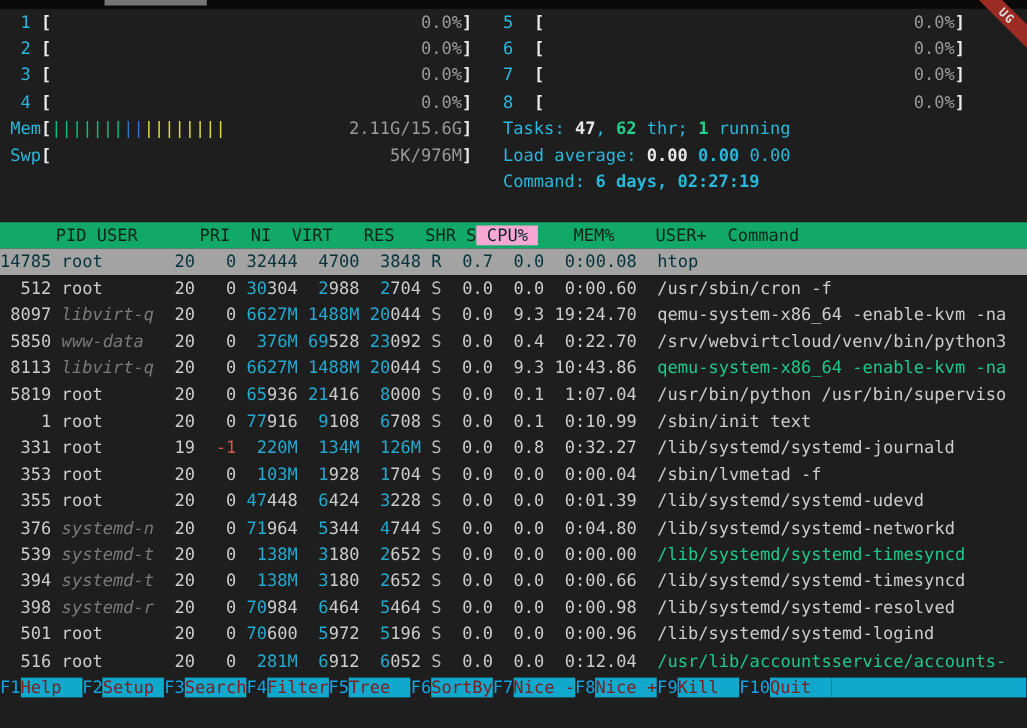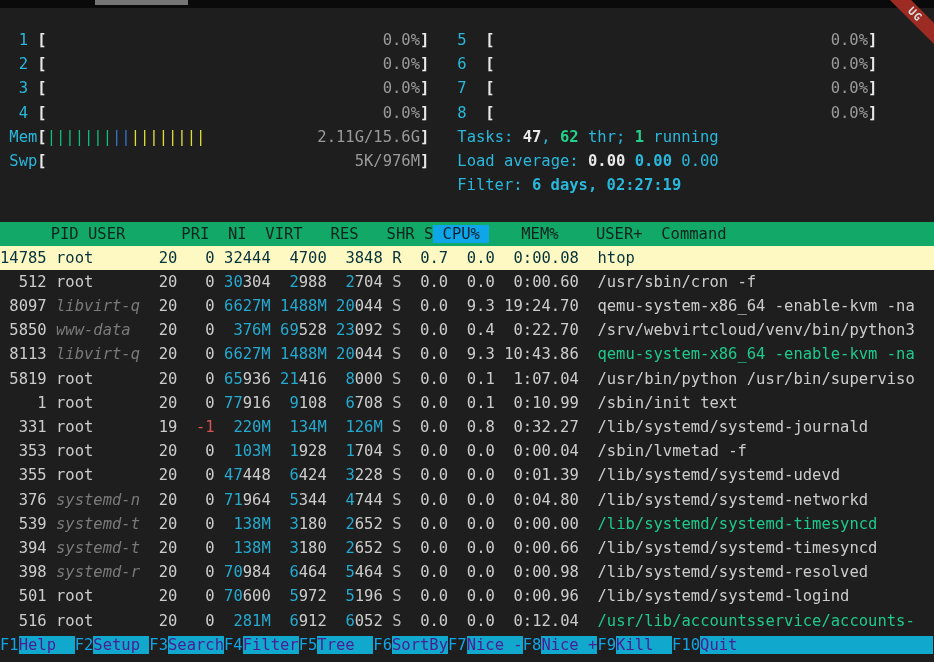--- a/index.html
+++ b/index.html
@@ -3,63 +3,63 @@
 <meta charset="utf-8">
 <style>
   html,body{margin:0;padding:0;background:#161616;}
   #app{position:relative;width:934px;height:662px;background:#1e1e1e;overflow:hidden;
        font-family:"DejaVu Sans Mono",monospace;}
   .topstrip{position:absolute;left:0;top:0;width:934px;height:8px;background:#0a0a0a;}
   .toptab{position:absolute;left:95px;top:0;width:93px;height:5px;background:#757575;}
   .ribbon{position:absolute;left:860px;top:7px;width:110px;height:15px;background:#9c2b23;
           transform:rotate(45deg);text-align:center;line-height:15px;font-size:11px;
           font-weight:bold;color:#dcdcdc;letter-spacing:1px;z-index:5;}
-  .term{position:absolute;left:0;top:8px;width:934px;padding-top:20px;
+  .term{position:absolute;left:0;top:8px;width:934px;
         font-size:15.5px;line-height:24.2px;color:#cccccc;}
   .ln{height:24.2px;white-space:pre;overflow:hidden;width:934px;}
   .ln span{white-space:pre;}
   
   .cy{color:#29b8db;}           
   .cyb{color:#29b8db;font-weight:bold;}
   .cyn{color:#24a9cf;}          
   .w{color:#cccccc;}
   .wb{color:#e9e9e9;font-weight:bold;}
   .gy{color:#9a9a9a;}           
   .dm{color:#7a7a7a;font-style:italic;}           
   .gb{color:#23d18b;font-weight:bold;}
   .gn{color:#1ec98c;}           
   .rd{color:#d65550;}           
   .st{color:#b9b9b9;}           
   .bg{color:#0fbd7c;} .bb{color:#3274c9;} .by{color:#dedc3a;} 
   
   .ln-hdr{background:#11a868;}
   .hdr{color:#0c241c;margin-left:32px;}
-  .hdrs{background:#0ea5e9;color:#0b2430;}
-  .sel{background:#fef9c3;}
+  .hdrs{background:#f9a8d4;color:#0b2430;}
+  .sel{background:#a3a3a3;}
   .sel span{color:#06323c !important;font-weight:normal !important;}
   
   .fk{color:#0ea5e9;}
-  .fl{background:#11a8cd;color:#4c1d95;}
+  .fl{background:#11a8cd;color:#7f1d1d;}
 </style>
 </head>
 <body>
 
 <div id="app">
   <div class="topstrip">
     <div class="toptab"></div>
   </div>
   <div class="ribbon">UG</div>
   <div class="term" id="screen">
       <div class="ln"><span>  </span><span class="cy">1</span><span> </span><span class="wb">[</span><span>                                    </span><span class="gy">0.0%</span><span class="wb">]</span><span>   </span><span class="cy">5</span><span>  </span><span class="wb">[</span><span>                                    </span><span class="gy">0.0%</span><span class="wb">]</span></div>
       <div class="ln"><span>  </span><span class="cy">2</span><span> </span><span class="wb">[</span><span>                                    </span><span class="gy">0.0%</span><span class="wb">]</span><span>   </span><span class="cy">6</span><span>  </span><span class="wb">[</span><span>                                    </span><span class="gy">0.0%</span><span class="wb">]</span></div>
       <div class="ln"><span>  </span><span class="cy">3</span><span> </span><span class="wb">[</span><span>                                    </span><span class="gy">0.0%</span><span class="wb">]</span><span>   </span><span class="cy">7</span><span>  </span><span class="wb">[</span><span>                                    </span><span class="gy">0.0%</span><span class="wb">]</span></div>
       <div class="ln"><span>  </span><span class="cy">4</span><span> </span><span class="wb">[</span><span>                                    </span><span class="gy">0.0%</span><span class="wb">]</span><span>   </span><span class="cy">8</span><span>  </span><span class="wb">[</span><span>                                    </span><span class="gy">0.0%</span><span class="wb">]</span></div>
       <div class="ln"><span> </span><span class="cy">Mem</span><span class="wb">[</span><span class="bg">|||||||</span><span class="bb">||</span><span class="by">||||||||</span><span>            </span><span class="gy">2.11G/15.6G</span><span class="wb">]</span><span>   </span><span class="cy">Tasks: </span><span class="wb">47</span><span class="cy">, </span><span class="gb">62</span><span class="cy"> thr; </span><span class="gb">1</span><span class="cy"> running</span></div>
       <div class="ln"><span> </span><span class="cy">Swp</span><span class="wb">[</span><span>                                 </span><span class="gy">5K/976M</span><span class="wb">]</span><span>   </span><span class="cy">Load average: </span><span class="wb">0.00</span><span> </span><span class="cyb">0.00</span><span> </span><span class="cy">0.00</span></div>
-      <div class="ln"><span>                                                 </span><span class="cy">Filter: </span><span class="cyb">6 days, 02:27:19</span></div>
+      <div class="ln"><span>                                                 </span><span class="cy">Command: </span><span class="cyb">6 days, 02:27:19</span></div>
       <div class="ln"><span> </span></div>
       <div class="ln ln-hdr"><span class="hdr">  PID USER      PRI  NI  VIRT   RES   SHR S</span><span class="hdrs"> CPU% </span><span class="hdr">MEM%    USER+  Command</span><span class="hdr">                             </span></div>
       <div class="ln sel"><span class="w">14785</span><span> </span><span class="w">root     </span><span> </span><span class="w"> 20</span><span> </span><span class="w">  0</span><span> </span><span class="cyn">32</span><span class="w">444</span><span> </span><span> </span><span class="cyn">4</span><span class="w">700</span><span> </span><span> </span><span class="cyn">3</span><span class="w">848</span><span> </span><span class="st">R</span><span> </span><span class="w"> 0.7</span><span> </span><span class="w"> 0.0</span><span> </span><span class="w"> 0:00.08</span><span>  </span><span class="w">htop</span></div>
       <div class="ln"><span class="w">  512</span><span> </span><span class="w">root     </span><span> </span><span class="w"> 20</span><span> </span><span class="w">  0</span><span> </span><span class="cyn">30</span><span class="w">304</span><span> </span><span> </span><span class="cyn">2</span><span class="w">988</span><span> </span><span> </span><span class="cyn">2</span><span class="w">704</span><span> </span><span class="st">S</span><span> </span><span class="w"> 0.0</span><span> </span><span class="w"> 0.0</span><span> </span><span class="w"> 0:00.60</span><span>  </span><span class="w">/usr/sbin/cron -f</span></div>
       <div class="ln"><span class="w"> 8097</span><span> </span><span class="dm">libvirt-q</span><span> </span><span class="w"> 20</span><span> </span><span class="w">  0</span><span> </span><span class="cyn">6627M</span><span> </span><span class="cyn">1488M</span><span> </span><span class="cyn">20</span><span class="w">044</span><span> </span><span class="st">S</span><span> </span><span class="w"> 0.0</span><span> </span><span class="w"> 9.3</span><span> </span><span class="w">19:24.70</span><span>  </span><span class="w">qemu-system-x86_64 -enable-kvm -na</span></div>
       <div class="ln"><span class="w"> 5850</span><span> </span><span class="dm">www-data </span><span> </span><span class="w"> 20</span><span> </span><span class="w">  0</span><span> </span><span> </span><span class="cyn">376M</span><span> </span><span class="cyn">69</span><span class="w">528</span><span> </span><span class="cyn">23</span><span class="w">092</span><span> </span><span class="st">S</span><span> </span><span class="w"> 0.0</span><span> </span><span class="w"> 0.4</span><span> </span><span class="w"> 0:22.70</span><span>  </span><span class="w">/srv/webvirtcloud/venv/bin/python3</span></div>
       <div class="ln"><span class="w"> 8113</span><span> </span><span class="dm">libvirt-q</span><span> </span><span class="w"> 20</span><span> </span><span class="w">  0</span><span> </span><span class="cyn">6627M</span><span> </span><span class="cyn">1488M</span><span> </span><span class="cyn">20</span><span class="w">044</span><span> </span><span class="st">S</span><span> </span><span class="w"> 0.0</span><span> </span><span class="w"> 9.3</span><span> </span><span class="w">10:43.86</span><span>  </span><span class="gn">qemu-system-x86_64 -enable-kvm -na</span></div>
       <div class="ln"><span class="w"> 5819</span><span> </span><span class="w">root     </span><span> </span><span class="w"> 20</span><span> </span><span class="w">  0</span><span> </span><span class="cyn">65</span><span class="w">936</span><span> </span><span class="cyn">21</span><span class="w">416</span><span> </span><span> </span><span class="cyn">8</span><span class="w">000</span><span> </span><span class="st">S</span><span> </span><span class="w"> 0.0</span><span> </span><span class="w"> 0.1</span><span> </span><span class="w"> 1:07.04</span><span>  </span><span class="w">/usr/bin/python /usr/bin/superviso</span></div>
       <div class="ln"><span class="w">    1</span><span> </span><span class="w">root     </span><span> </span><span class="w"> 20</span><span> </span><span class="w">  0</span><span> </span><span class="cyn">77</span><span class="w">916</span><span> </span><span> </span><span class="cyn">9</span><span class="w">108</span><span> </span><span> </span><span class="cyn">6</span><span class="w">708</span><span> </span><span class="st">S</span><span> </span><span class="w"> 0.0</span><span> </span><span class="w"> 0.1</span><span> </span><span class="w"> 0:10.99</span><span>  </span><span class="w">/sbin/init text</span></div>
       <div class="ln"><span class="w">  331</span><span> </span><span class="w">root     </span><span> </span><span class="w"> 19</span><span> </span><span class="rd"> -1</span><span> </span><span> </span><span class="cyn">220M</span><span> </span><span> </span><span class="cyn">134M</span><span> </span><span> </span><span class="cyn">126M</span><span> </span><span class="st">S</span><span> </span><span class="w"> 0.0</span><span> </span><span class="w"> 0.8</span><span> </span><span class="w"> 0:32.27</span><span>  </span><span class="w">/lib/systemd/systemd-journald</span></div>

